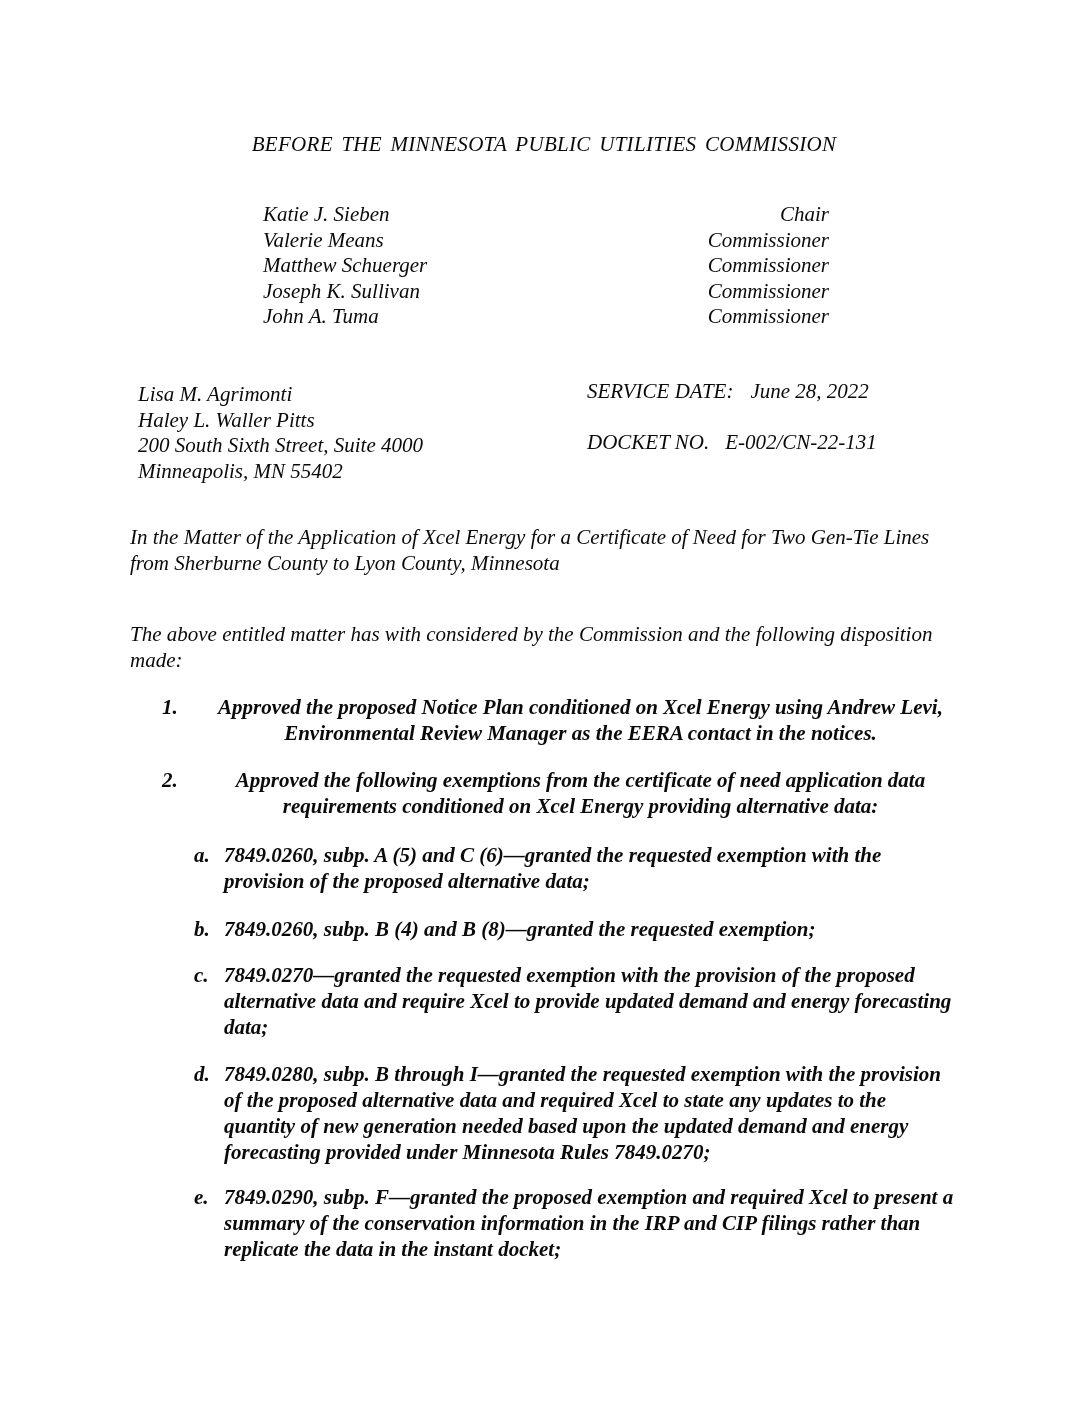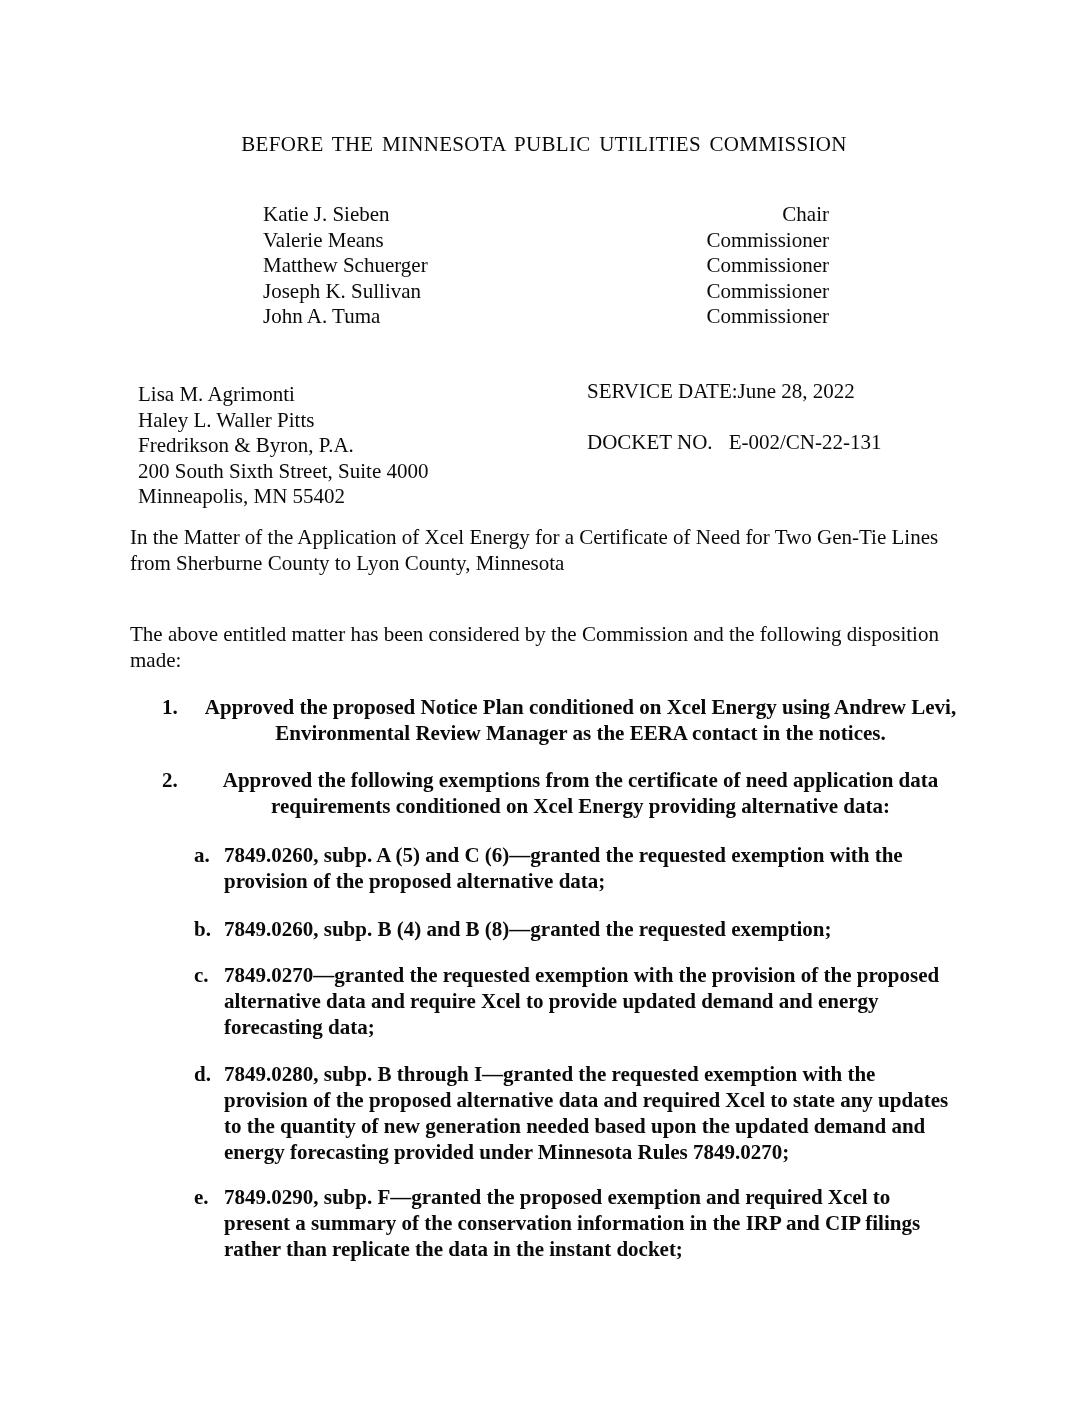--- a/index.html
+++ b/index.html
@@ -10,20 +10,21 @@
   .page {
     position: relative;
     width: 1088px;
     height: 1408px;
     background: #ffffff;
     font-family: "Liberation Serif", "DejaVu Serif", serif;
     font-size: 21px;
     line-height: 26px;
     color: #0a0a0a;
     overflow: hidden;
+    font-style: italic;
   }
 
   .doc-title {
     position: absolute;
     top: 131px;
     left: 0;
     width: 100%;
     text-align: center;
     word-spacing: 3px;
     letter-spacing: 0.3px;
@@ -48,21 +49,21 @@
     left: 138px;
     line-height: 25.5px;
   }
 
   .service-line {
     position: absolute;
     top: 378px;
     left: 587px;
     white-space: nowrap;
   }
-  .service-line .val { }
+  .service-line .val { margin-left: 17px; }
 
   .docket-line {
     position: absolute;
     top: 429px;
     left: 587px;
     white-space: nowrap;
   }
   .docket-line .val { margin-left: 16px; text-align: right; }
 
   .para {
@@ -136,36 +137,35 @@
     </div>
     <div class="c-row">
       <span class="c-name">John A. Tuma</span>
       <span class="c-role">Commissioner</span>
     </div>
   </div>
 
   <div class="filer">
     <div class="filer-line">Lisa M. Agrimonti</div>
     <div class="filer-line">Haley L. Waller Pitts</div>
-    <div class="filer-line">Fredrikson &amp; Byron, P.A.</div>
     <div class="filer-line">200 South Sixth Street, Suite 4000</div>
     <div class="filer-line">Minneapolis, MN 55402</div>
   </div>
 
   <div class="service-line">
     <span>SERVICE DATE:</span><span class="val">June 28, 2022</span>
   </div>
 
   <div class="docket-line">
     <span>DOCKET NO.</span><span class="val">E-002/CN-22-131</span>
   </div>
 
   <div class="para caption">In the Matter of the Application of Xcel Energy for a Certificate of Need for Two Gen-Tie Lines from Sherburne County to Lyon County, Minnesota</div>
 
-  <div class="para intro">The above entitled matter has been considered by the Commission and the following disposition made:</div>
+  <div class="para intro">The above entitled matter has with considered by the Commission and the following disposition made:</div>
 
   <div class="o-item o1">
     <span class="o-num">1.</span>
     <div class="o-text">Approved the proposed Notice Plan conditioned on Xcel Energy using Andrew Levi, Environmental Review Manager as the EERA contact in the notices.</div>
   </div>
   <div class="o-item o2">
     <span class="o-num">2.</span>
     <div class="o-text">Approved the following exemptions from the certificate of need application data requirements conditioned on Xcel Energy providing alternative data:</div>
   </div>
 

